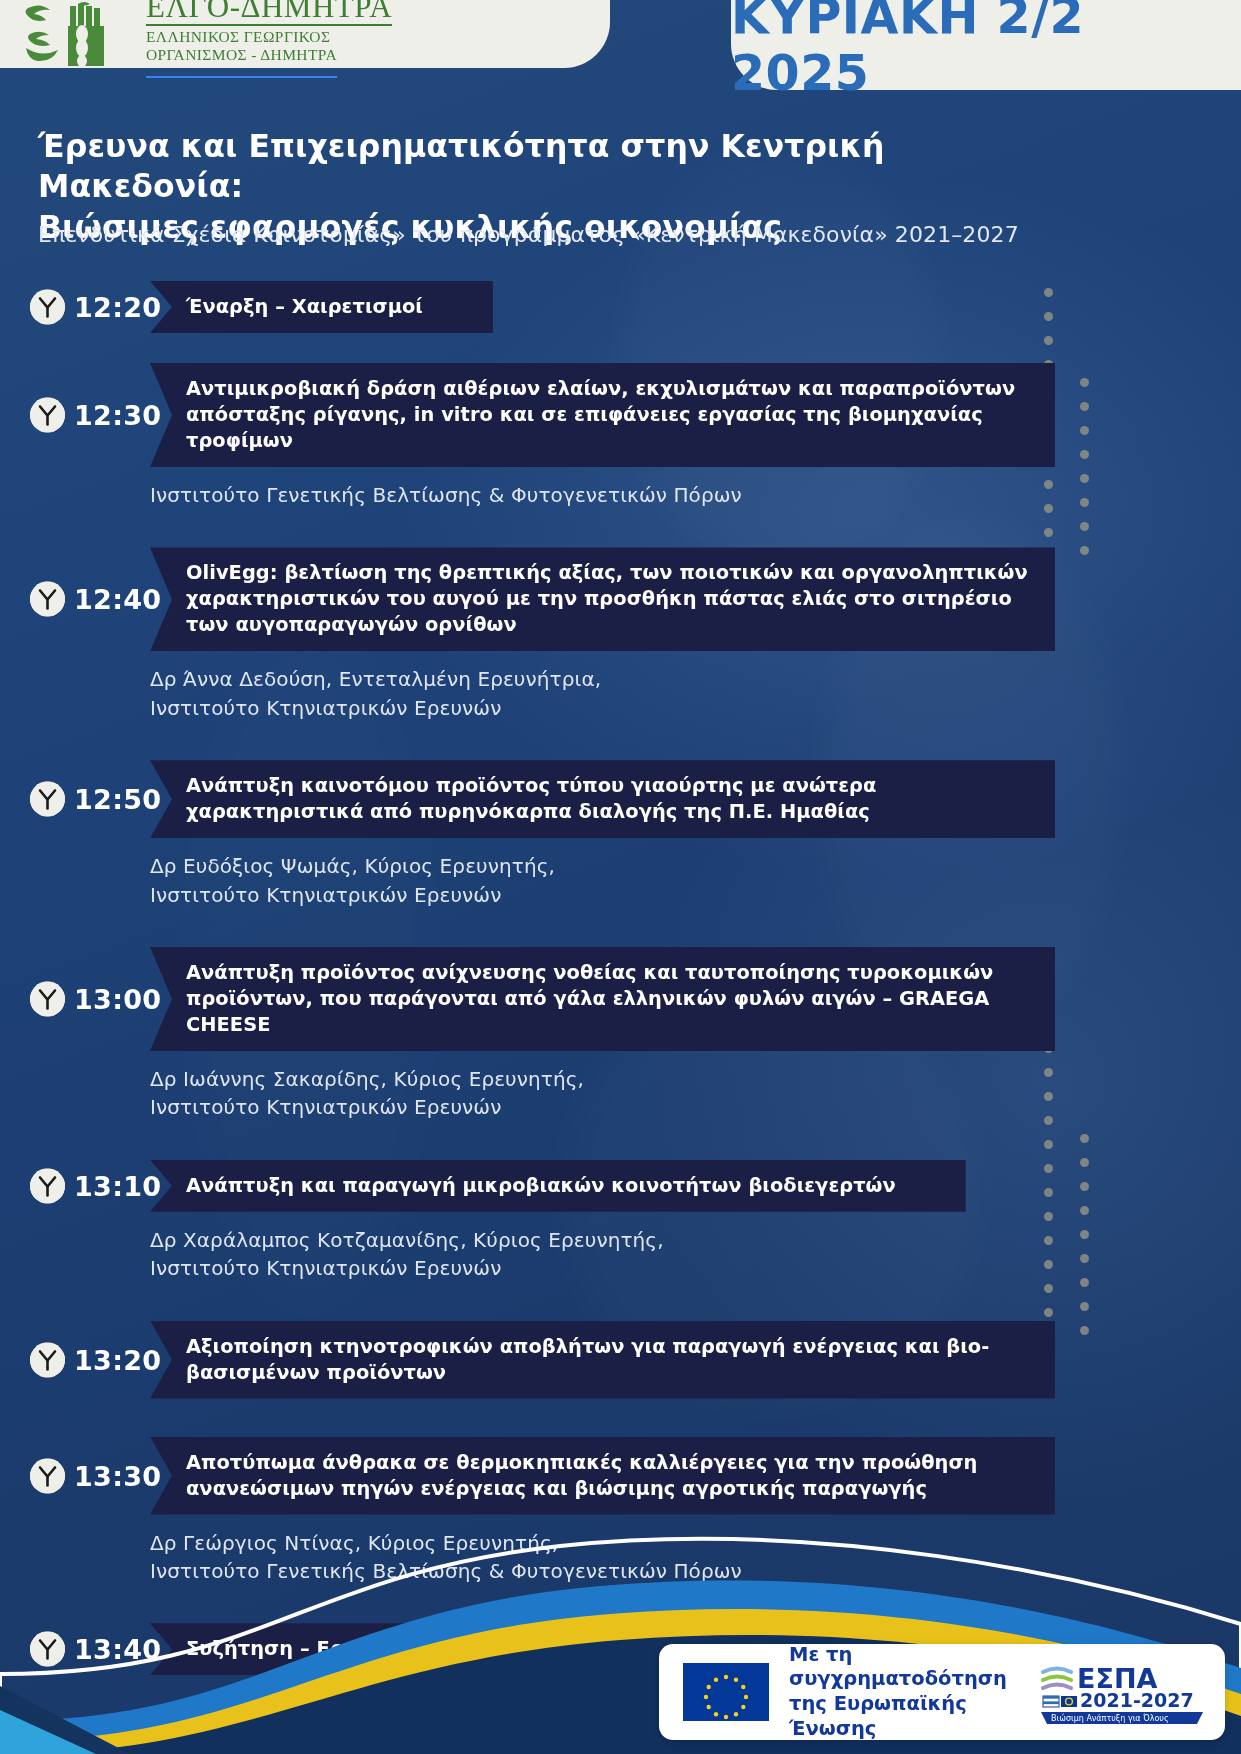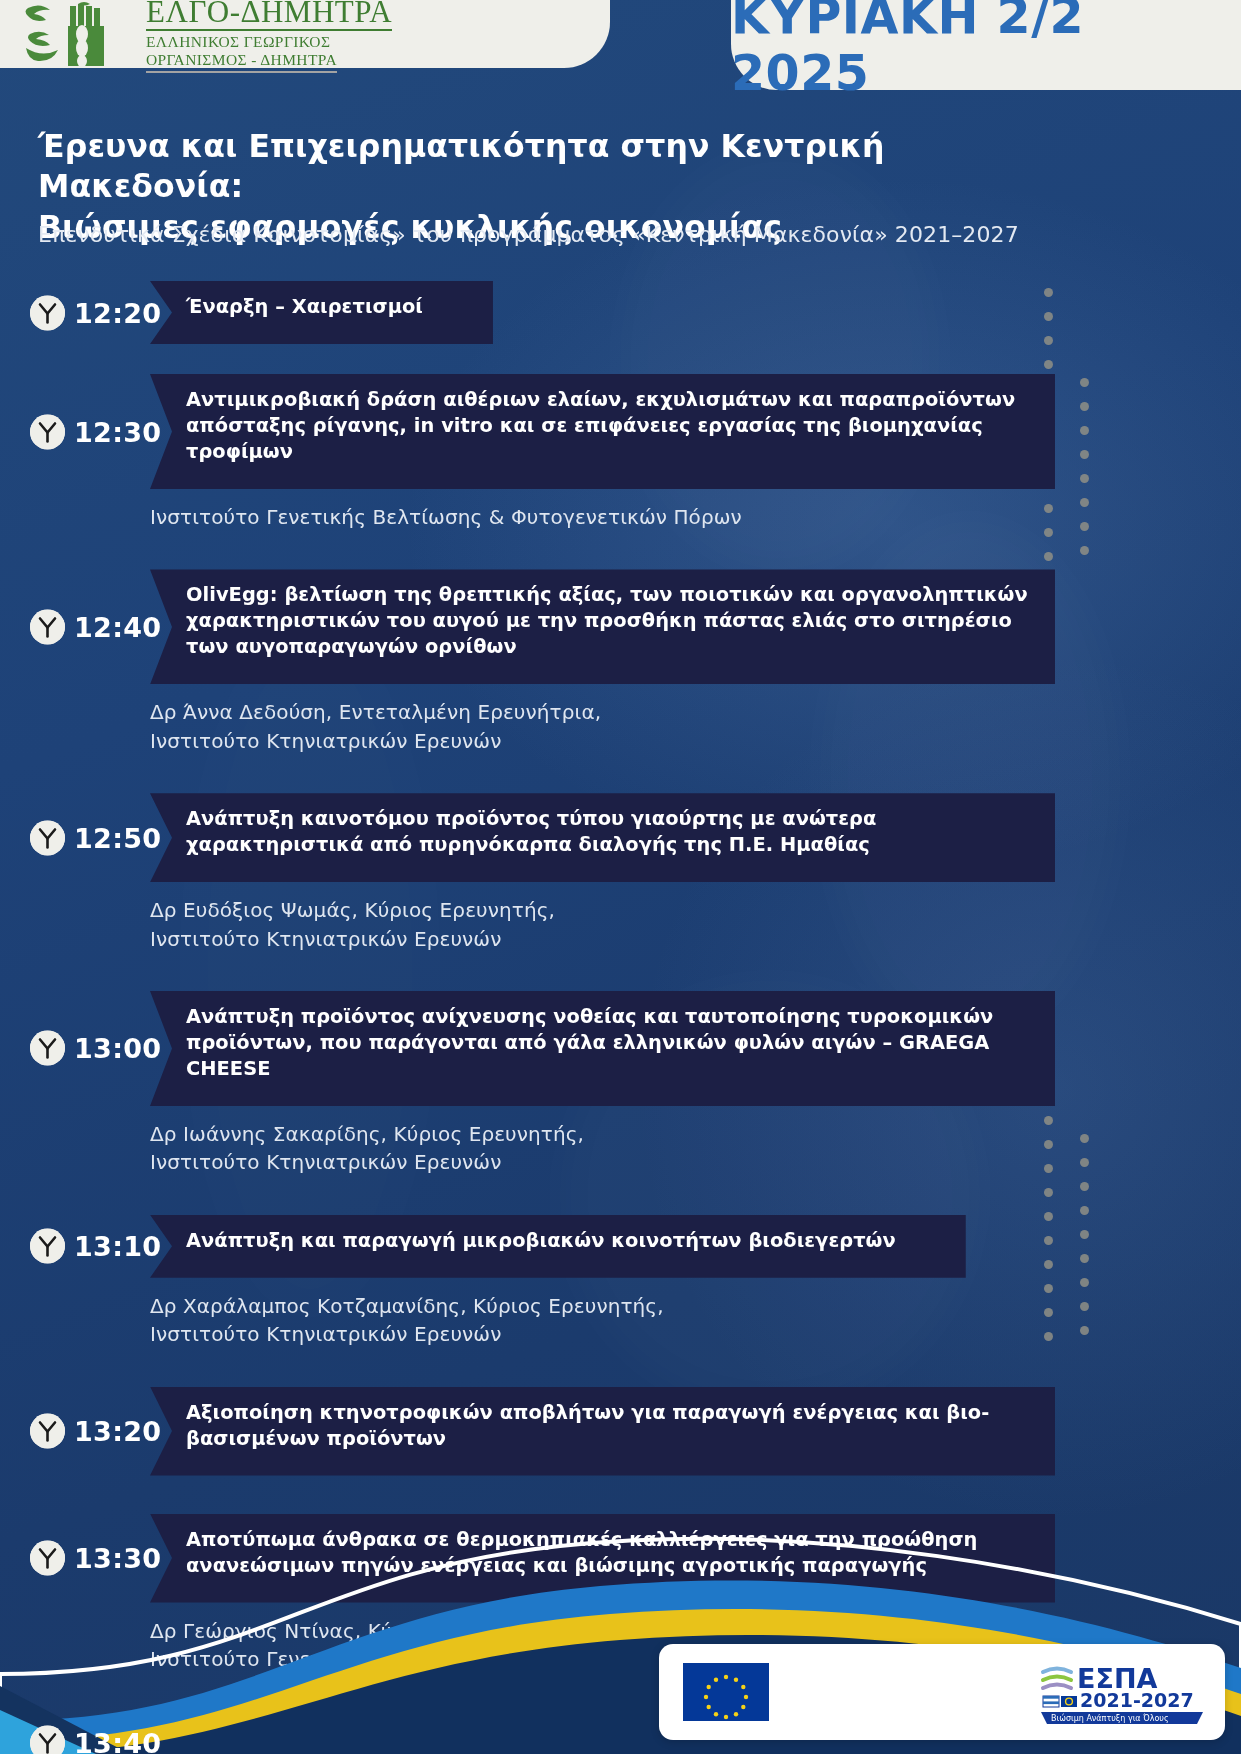--- a/index.html
+++ b/index.html
@@ -29,21 +29,21 @@
   }
   .logo-mark{margin-left:22px;width:118px;height:68px;flex:0 0 auto;}
   .logo-txt{margin-left:6px;color:#3f7d32;line-height:1;}
   .logo-txt .l1{
     font-family:"Liberation Serif", serif;font-size:31px;letter-spacing:.5px;
     border-bottom:2px solid #3f7d32;padding-bottom:2px;display:inline-block;
   }
   .logo-txt .l2,.logo-txt .l3{
     font-family:"Liberation Serif", serif;font-size:15.5px;letter-spacing:.4px;display:block;margin-top:3px;
   }
-  .logo-txt .l3{border-bottom:2px solid #a3a3a3;padding-bottom:3px;display:inline-block;}
+  .logo-txt .l3{border-bottom:2px solid #3b82f6;padding-bottom:13px;display:inline-block;}
 
   .date-card{
     position:absolute;right:0;top:0;width:510px;height:90px;
     background:#efefea;border-bottom-left-radius:46px;
     display:flex;align-items:center;justify-content:flex-end;
   }
   .date-card span{
     font-family:"DejaVu Sans", sans-serif;font-weight:bold;font-size:49px;
     color:#2b6cb8;letter-spacing:.5px;margin-right:30px;
   }
@@ -68,21 +68,21 @@
     width:35px;height:35px;border-radius:50%;background:#efefea;z-index:3;
     display:flex;align-items:center;justify-content:center;
   }
   .time{
     position:absolute;left:74px;top:50%;transform:translateY(-50%);
     color:#ffffff;font-weight:bold;font-size:27px;letter-spacing:.3px;z-index:3;
     white-space:nowrap;
   }
   .ribbon{
     position:relative;margin-left:150px;background:#1c1f45;
-    padding:13px 26px 24px 36px;color:#ffffff;font-weight:bold;
+    padding:13px 26px 13px 36px;color:#ffffff;font-weight:bold;
     font-size:19.4px;line-height:1.34;letter-spacing:.05px;
     clip-path:polygon(0 0, 100% 0, 100% 100%, 0 100%, 22px 50%);
     display:inline-block;max-width:905px;box-sizing:border-box;
   }
   .ribbon.short{padding-right:70px;}
   .speaker{
     margin:14px 0 0 150px;color:#dfe6f0;font-size:20px;line-height:1.42;
     font-weight:400;letter-spacing:.1px;
   }
   .gap{height:34px;}
@@ -380,20 +380,24 @@
             <circle cx="53" cy="51.3" r="2.2"></circle>
           <circle cx="43" cy="54" r="2.2"></circle>
             <circle cx="33" cy="51.3" r="2.2"></circle>
           <circle cx="25.7" cy="44" r="2.2"></circle>
             <circle cx="23" cy="34" r="2.2"></circle>
           <circle cx="25.7" cy="24" r="2.2"></circle>
             <circle cx="33" cy="16.7" r="2.2"></circle>
         </g>
       </svg>
     </div>
+    <div class="eu-text">
+      <div>Με τη συγχρηματοδότηση</div>
+      <div>της Ευρωπαϊκής Ένωσης</div>
+    </div>
     <svg class="espa" viewBox="0 0 170 68">
       <g fill="none" stroke-width="4" stroke-linecap="round">
         <path d="M6 14 q14 -7 28 0" stroke="#7fb3dd"></path>
         <path d="M6 22 q14 -7 28 0" stroke="#8cc63f"></path>
         <path d="M6 30 q14 -7 28 0" stroke="#9b8fc4"></path>
       </g>
       <text x="40" y="30" font-family="DejaVu Sans, sans-serif" font-size="27" font-weight="bold" fill="#12399a">ΕΣΠΑ</text>
       <g>
         <rect x="6" y="38" width="16" height="11" fill="#ffffff" stroke="#12399a" stroke-width="1"></rect>
         <rect x="6" y="38" width="16" height="2.7" fill="#2b6cb8"></rect>

